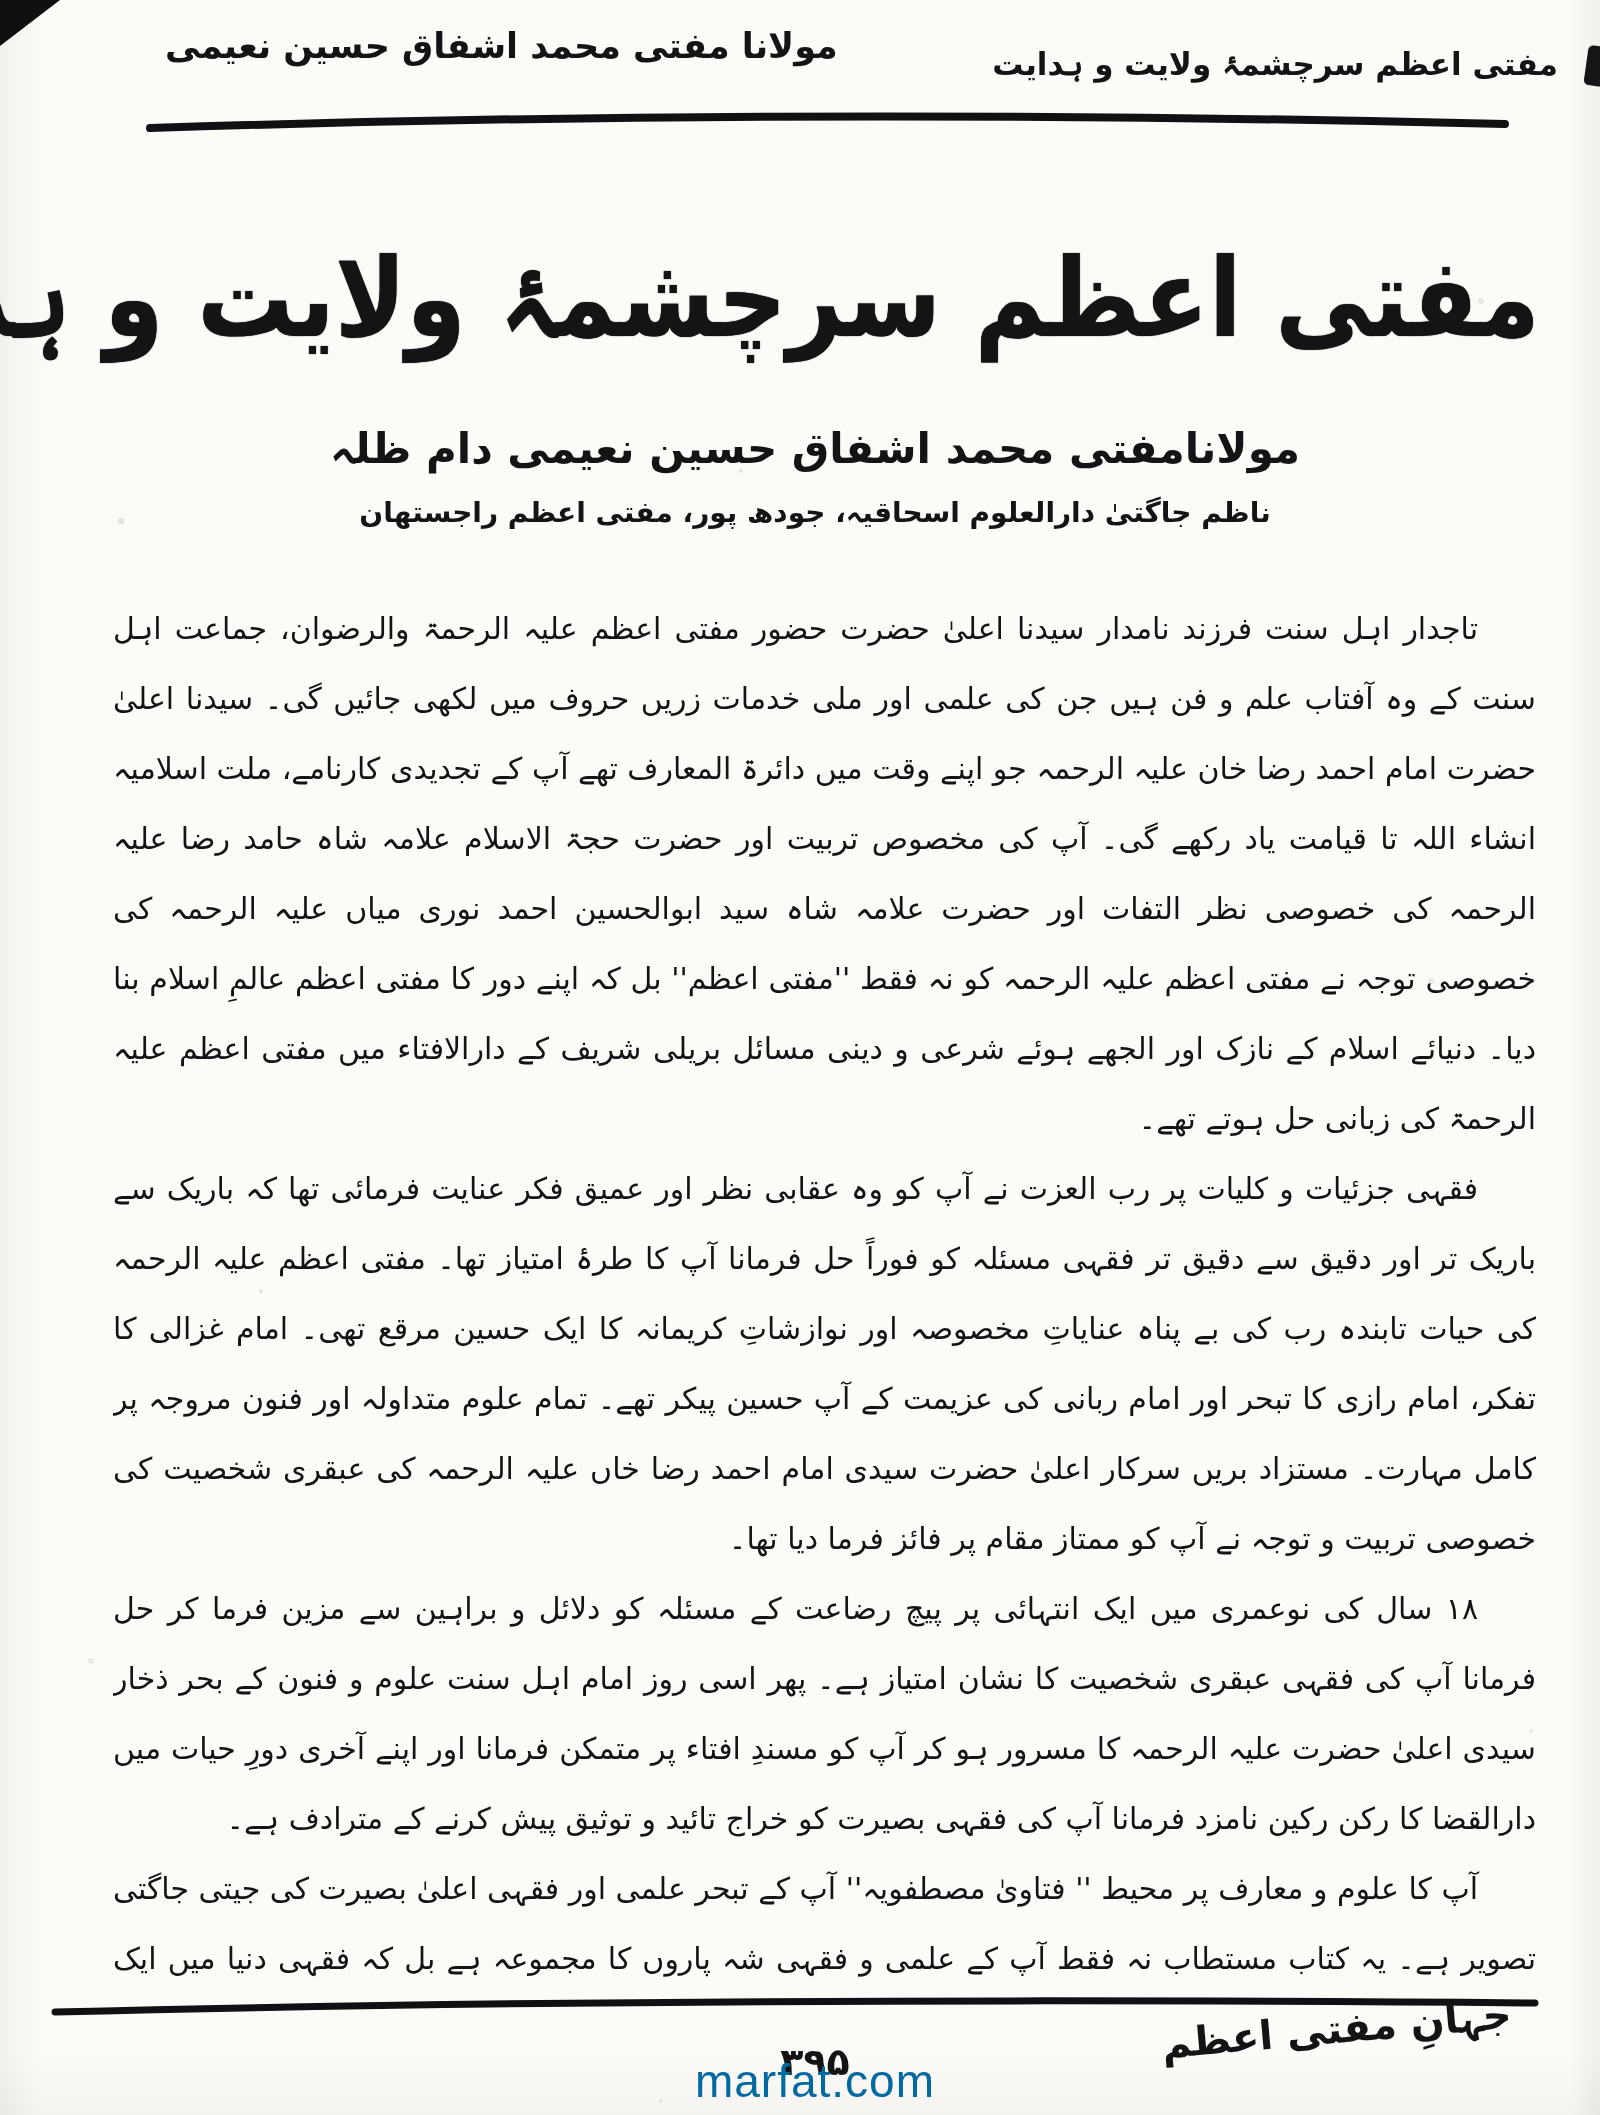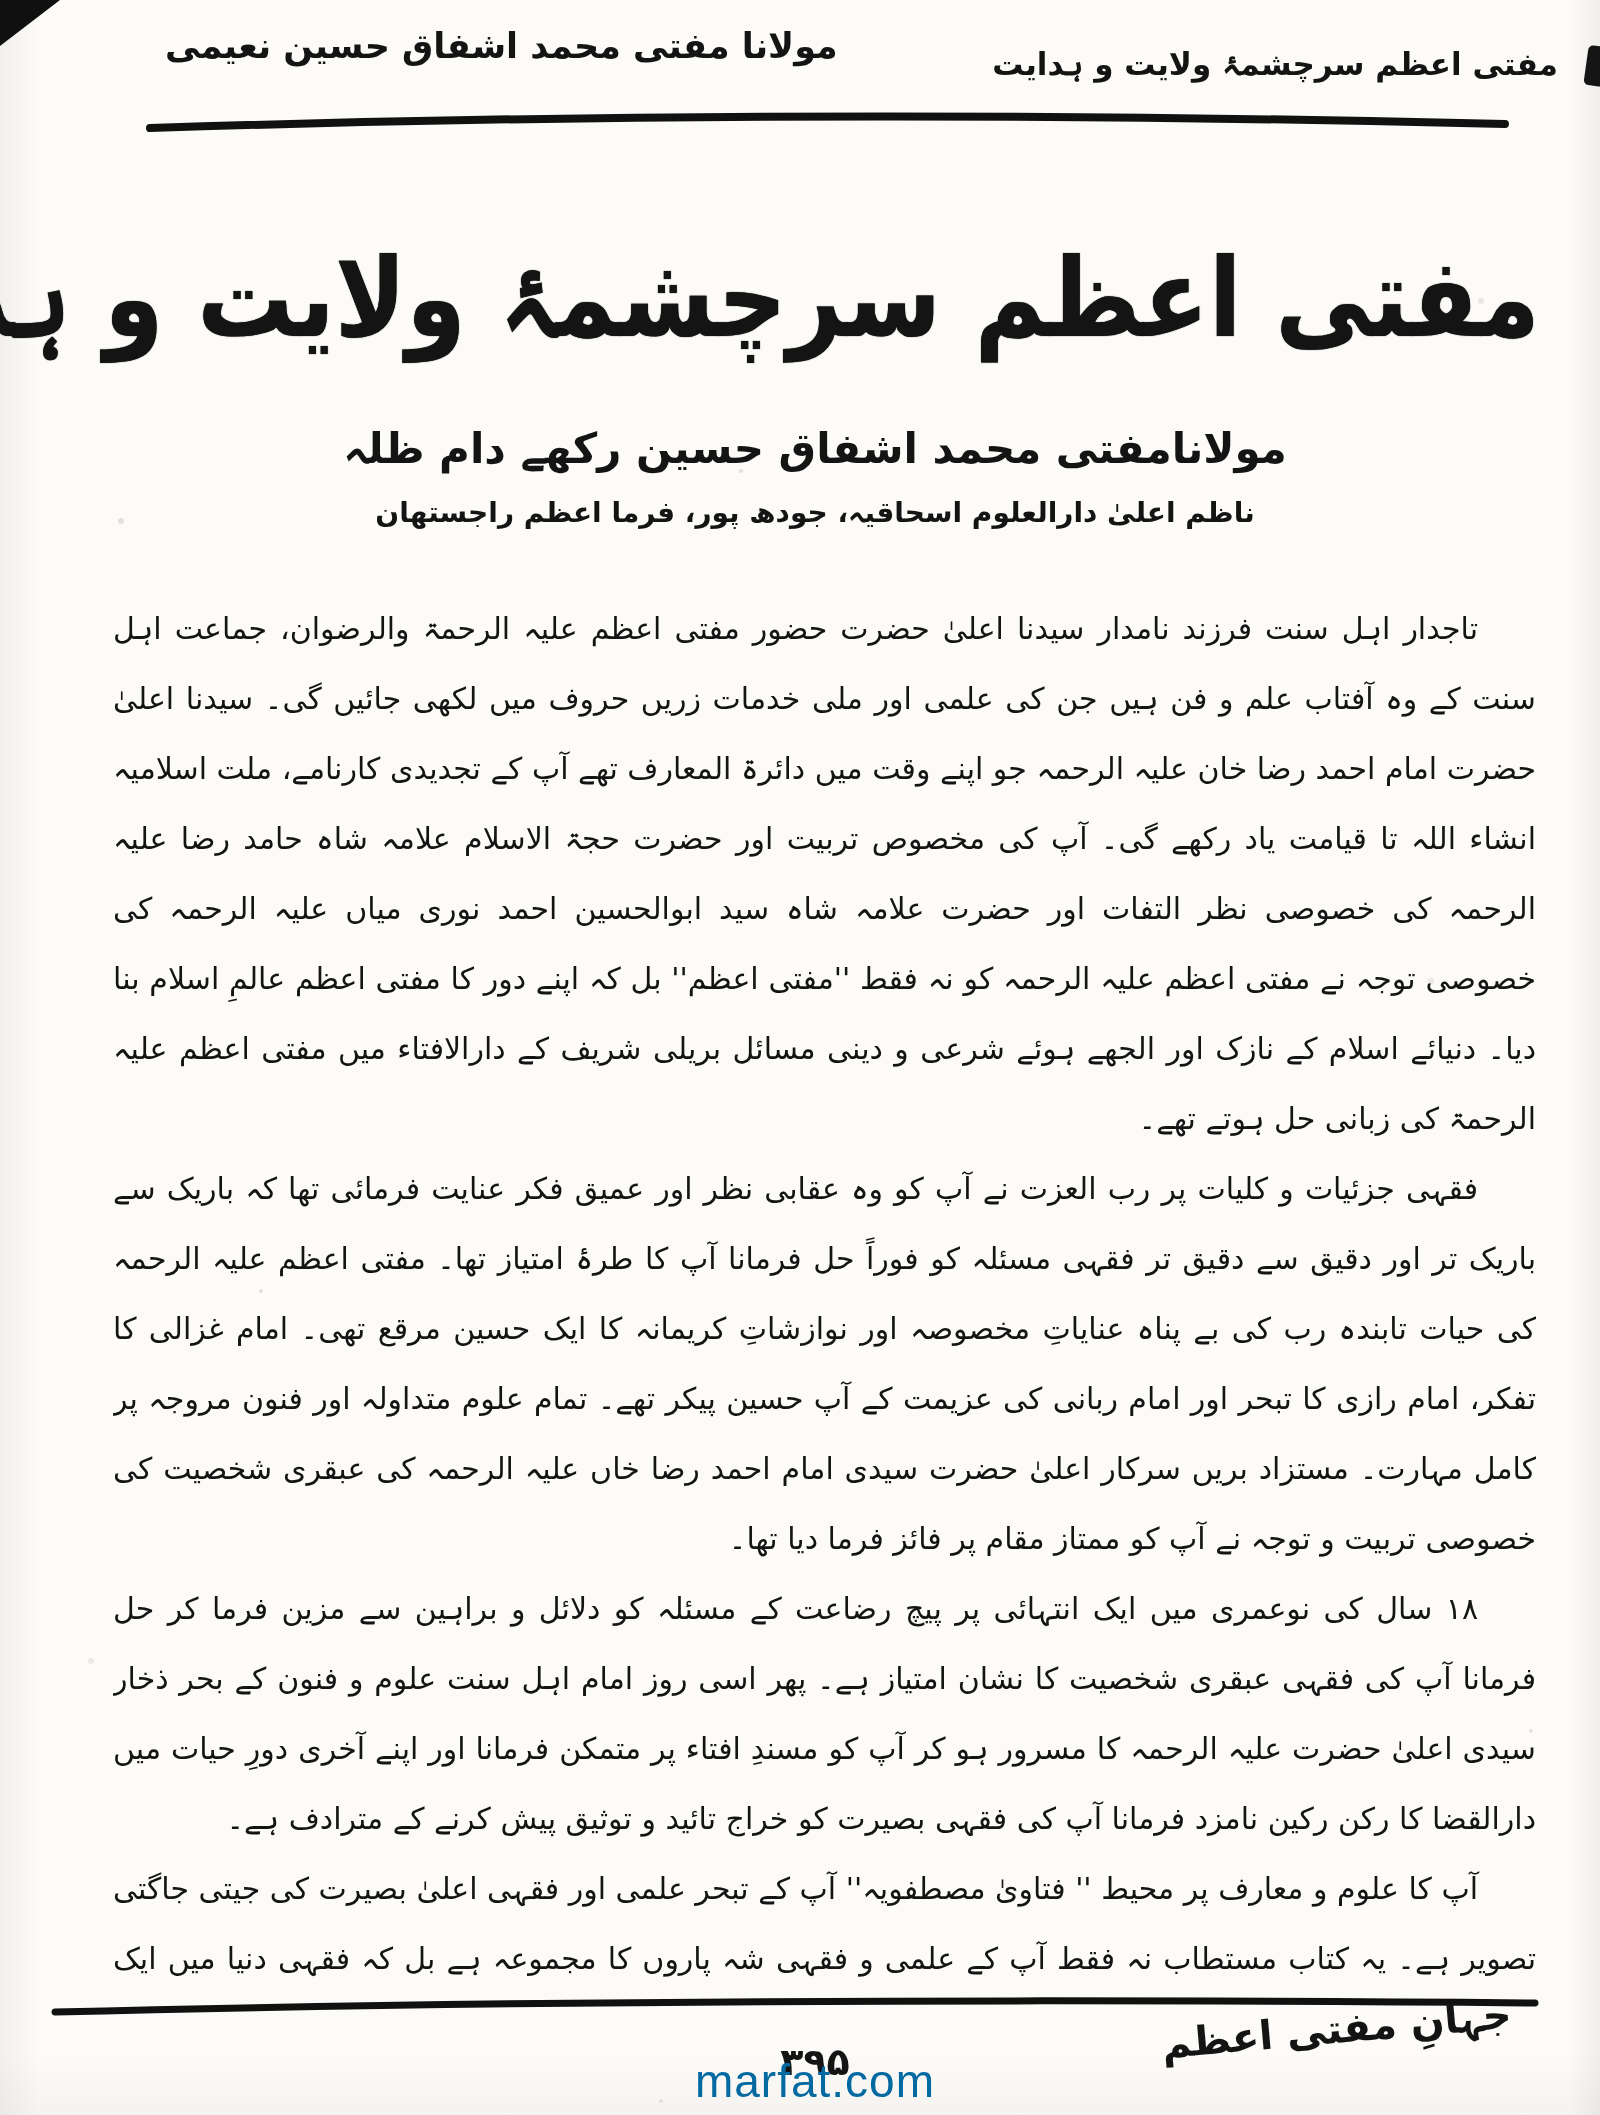--- a/index.html
+++ b/index.html
@@ -119,22 +119,22 @@
   <div class="header-right" lang="ur" dir="rtl">مفتی اعظم سرچشمۂ ولایت و ہدایت</div>
 
   <svg class="rule-svg rule-top" width="1600" height="42" viewBox="0 0 1600 42">
     <path d="M150,30 Q800,9 1505,26" stroke="#111111" stroke-width="8" fill="none" stroke-linecap="round"></path>
   </svg>
 
   <div class="main-title" lang="ur" dir="rtl">
     <span class="stretch">مفتی اعظم سرچشمۂ ولایت و ہدایت</span>
   </div>
 
-  <div class="byline" lang="ur" dir="rtl">مولانامفتی محمد اشفاق حسین رکھے دام ظلہ</div>
-  <div class="byline-role" lang="ur" dir="rtl">ناظم اعلیٰ دارالعلوم اسحاقیہ، جودھ پور، فرما اعظم راجستھان</div>
+  <div class="byline" lang="ur" dir="rtl">مولانامفتی محمد اشفاق حسین نعیمی دام ظلہ</div>
+  <div class="byline-role" lang="ur" dir="rtl">ناظم جاگتیٰ دارالعلوم اسحاقیہ، جودھ پور، مفتی اعظم راجستھان</div>
 
   <div class="body-text" lang="ur" dir="rtl">
     <p>تاجدار اہل سنت فرزند نامدار سیدنا اعلیٰ حضرت حضور مفتی اعظم علیہ الرحمۃ والرضوان، جماعت اہل سنت کے وہ آفتاب علم و فن ہیں جن کی علمی اور ملی خدمات زریں حروف میں لکھی جائیں گی۔ سیدنا اعلیٰ حضرت امام احمد رضا خان علیہ الرحمہ جو اپنے وقت میں دائرۃ المعارف تھے آپ کے تجدیدی کارنامے، ملت اسلامیہ انشاء اللہ تا قیامت یاد رکھے گی۔ آپ کی مخصوص تربیت اور حضرت حجۃ الاسلام علامہ شاہ حامد رضا علیہ الرحمہ کی خصوصی نظر التفات اور حضرت علامہ شاہ سید ابوالحسین احمد نوری میاں علیہ الرحمہ کی خصوصی توجہ نے مفتی اعظم علیہ الرحمہ کو نہ فقط ''مفتی اعظم'' بل کہ اپنے دور کا مفتی اعظم عالمِ اسلام بنا دیا۔ دنیائے اسلام کے نازک اور الجھے ہوئے شرعی و دینی مسائل بریلی شریف کے دارالافتاء میں مفتی اعظم علیہ الرحمۃ کی زبانی حل ہوتے تھے۔</p>
     <p>فقہی جزئیات و کلیات پر رب العزت نے آپ کو وہ عقابی نظر اور عمیق فکر عنایت فرمائی تھا کہ باریک سے باریک تر اور دقیق سے دقیق تر فقہی مسئلہ کو فوراً حل فرمانا آپ کا طرۂ امتیاز تھا۔ مفتی اعظم علیہ الرحمہ کی حیات تابندہ رب کی بے پناہ عنایاتِ مخصوصہ اور نوازشاتِ کریمانہ کا ایک حسین مرقع تھی۔ امام غزالی کا تفکر، امام رازی کا تبحر اور امام ربانی کی عزیمت کے آپ حسین پیکر تھے۔ تمام علوم متداولہ اور فنون مروجہ پر کامل مہارت۔ مستزاد بریں سرکار اعلیٰ حضرت سیدی امام احمد رضا خاں علیہ الرحمہ کی عبقری شخصیت کی خصوصی تربیت و توجہ نے آپ کو ممتاز مقام پر فائز فرما دیا تھا۔</p>
     <p>۱۸ سال کی نوعمری میں ایک انتہائی پر پیچ رضاعت کے مسئلہ کو دلائل و براہین سے مزین فرما کر حل فرمانا آپ کی فقہی عبقری شخصیت کا نشان امتیاز ہے۔ پھر اسی روز امام اہل سنت علوم و فنون کے بحر ذخار سیدی اعلیٰ حضرت علیہ الرحمہ کا مسرور ہو کر آپ کو مسندِ افتاء پر متمکن فرمانا اور اپنے آخری دورِ حیات میں دارالقضا کا رکن رکین نامزد فرمانا آپ کی فقہی بصیرت کو خراج تائید و توثیق پیش کرنے کے مترادف ہے۔</p>
     <p>آپ کا علوم و معارف پر محیط '' فتاویٰ مصطفویہ'' آپ کے تبحر علمی اور فقہی اعلیٰ بصیرت کی جیتی جاگتی تصویر ہے۔ یہ کتاب مستطاب نہ فقط آپ کے علمی و فقہی شہ پاروں کا مجموعہ ہے بل کہ فقہی دنیا میں ایک نسخۂ حل مشکلات کا درجہ رکھتی ہے۔ آپ کی ذات ستودہ صفات علم و فکر شعور و آگہی، تبلیغ و ارشاد، طہارت و تقویٰ، زہد و اتقا، ہر پہلو سے اپنے عظیم المرتبت والد گرامی سیدی اعلیٰ حضرت کا پرتو نظر آتی ہے نیز الولد سر الابیہ کا تابندہ عکس بھی۔</p>
 
   </div>
 
   <svg class="rule-svg rule-bottom" width="1600" height="32" viewBox="0 0 1600 32">

